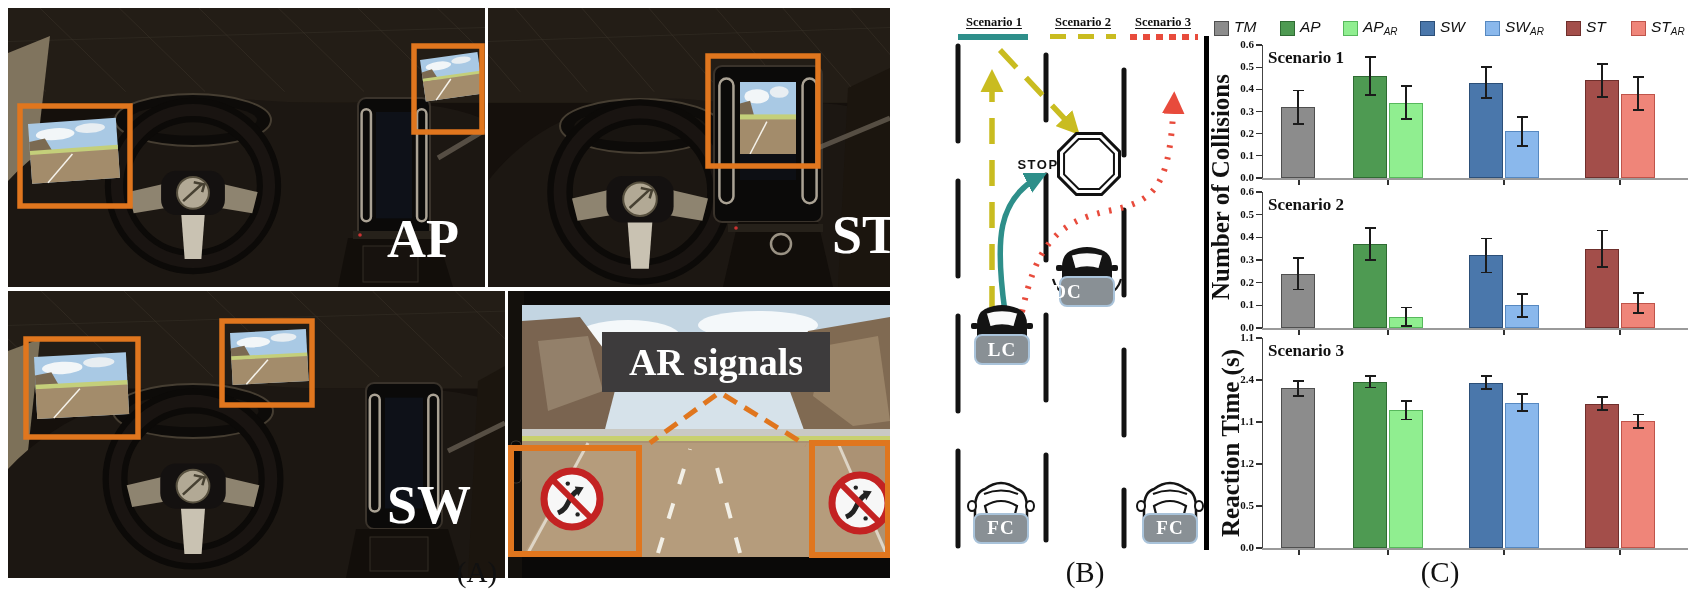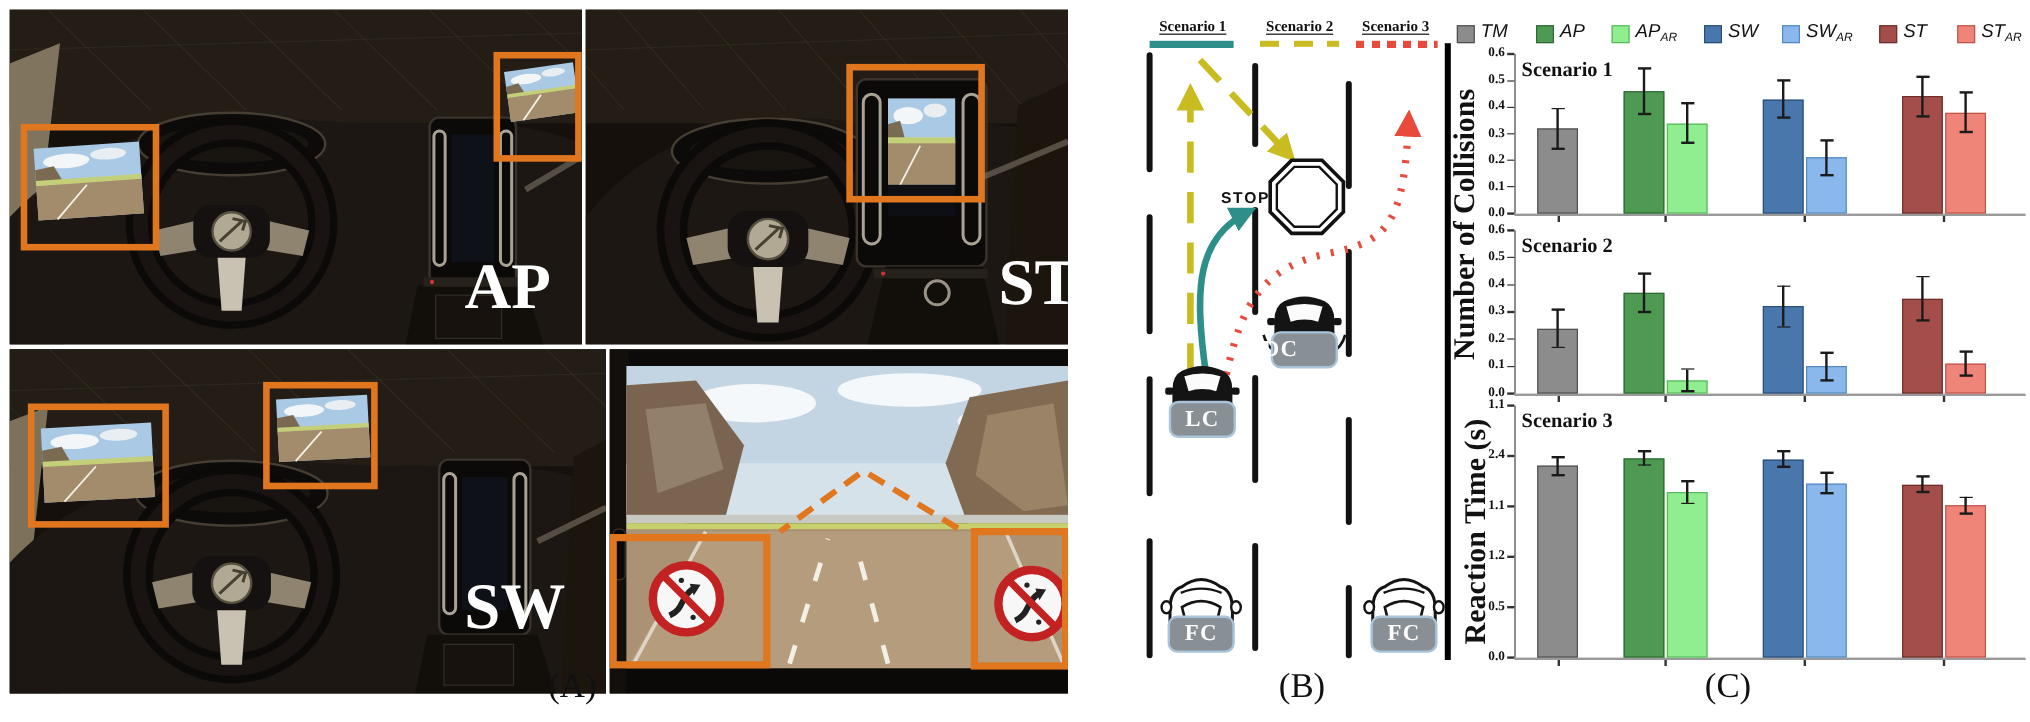--- a/index.html
+++ b/index.html
@@ -237,20 +237,21 @@
  <line x1="331.56" y1="191.56" x2="372.44" y2="232.44" stroke="#c32222" stroke-width="6"></line>
         </g>
  <rect x="3" y="157" width="128" height="106" fill="none" stroke="#e0761e" stroke-width="6"></rect>
  <rect x="304" y="152" width="76" height="112" fill="none" stroke="#e0761e" stroke-width="6"></rect>
 </svg>
     </div>
 
   <div class="big-label" style="left:378px;top:212px;width:90px">AP</div>
   <div class="big-label" style="left:832px;top:208px;width:62px">ST</div>
   <div class="big-label" style="left:383px;top:478px;width:92px">SW</div>
+  <div class="ar-box">AR signals</div>
 
   <div class="caption" style="left:437px;top:556px">(A)</div>
 
   <div class="scn-label" style="left:955px;width:78px">Scenario 1</div>
   <div class="scn-sample sample-solid" style="left:958px;width:70px"></div>
   <div class="scn-label" style="left:1048px;width:70px">Scenario 2</div>
   <div class="scn-sample sample-dashed" style="left:1050px;width:66px"></div>
   <div class="scn-label" style="left:1128px;width:70px">Scenario 3</div>
   <div class="scn-sample sample-dotted" style="left:1130px;width:68px"></div>
 

